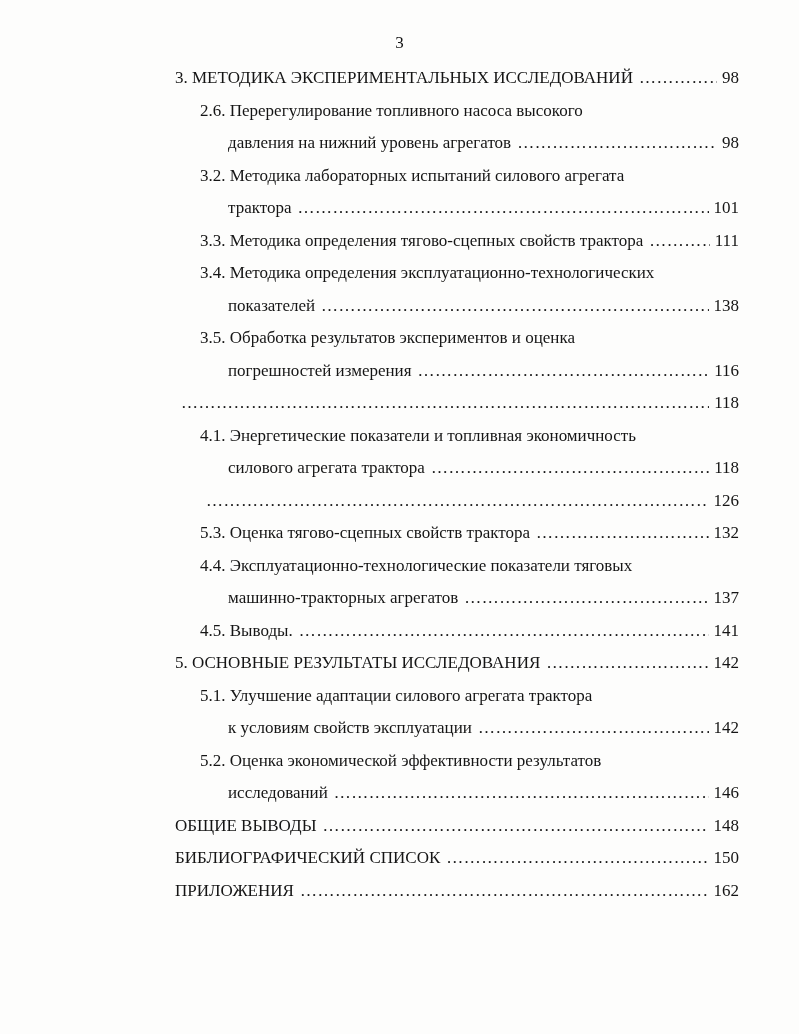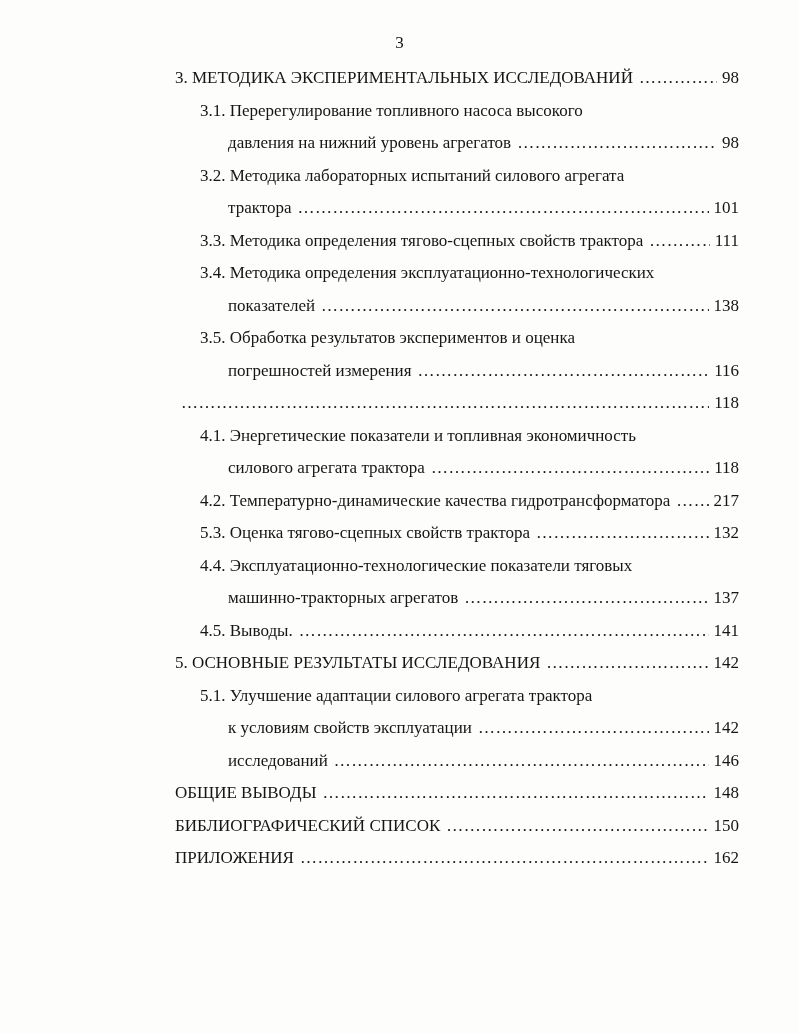--- a/index.html
+++ b/index.html
@@ -60,21 +60,21 @@
 
 <div class="page">
   <div class="page-number">3</div>
   <div class="toc">
       <div class="toc-line lvl1">
         <span class="line-text">3. МЕТОДИКА ЭКСПЕРИМЕНТАЛЬНЫХ ИССЛЕДОВАНИЙ</span>
         <span class="leader">………………………………………………………………………………………………………………</span>
         <span class="page-num">98</span>
       </div>
       <div class="toc-line lvl2">
-        <span class="line-text">3.1. Перерегулирование топливного насоса высокого</span>
+        <span class="line-text">2.6. Перерегулирование топливного насоса высокого</span>
       </div>
       <div class="toc-line lvl2 cont">
         <span class="line-text">давления на нижний уровень агрегатов</span>
         <span class="leader">………………………………………………………………………………………………………………</span>
         <span class="page-num">98</span>
       </div>
       <div class="toc-line lvl2">
         <span class="line-text">3.2. Методика лабораторных испытаний силового агрегата</span>
       </div>
       <div class="toc-line lvl2 cont">
@@ -109,23 +109,22 @@
       </div>
       <div class="toc-line lvl2">
         <span class="line-text">4.1. Энергетические показатели и топливная экономичность</span>
       </div>
       <div class="toc-line lvl2 cont">
         <span class="line-text">силового агрегата трактора</span>
         <span class="leader">………………………………………………………………………………………………………………</span>
         <span class="page-num">118</span>
       </div>
       <div class="toc-line lvl2">
-        <span class="line-text">4.2. Температурно-динамические качества гидротрансформатора</span>
         <span class="leader">………………………………………………………………………………………………………………</span>
-        <span class="page-num">217</span>
+        <span class="page-num">126</span>
       </div>
       <div class="toc-line lvl2">
         <span class="line-text">5.3. Оценка тягово-сцепных свойств трактора</span>
         <span class="leader">………………………………………………………………………………………………………………</span>
         <span class="page-num">132</span>
       </div>
       <div class="toc-line lvl2">
         <span class="line-text">4.4. Эксплуатационно-технологические показатели тяговых</span>
       </div>
       <div class="toc-line lvl2 cont">
@@ -144,20 +143,23 @@
         <span class="page-num">142</span>
       </div>
       <div class="toc-line lvl2">
         <span class="line-text">5.1. Улучшение адаптации силового агрегата трактора</span>
       </div>
       <div class="toc-line lvl2 cont">
         <span class="line-text">к условиям свойств эксплуатации</span>
         <span class="leader">………………………………………………………………………………………………………………</span>
         <span class="page-num">142</span>
       </div>
+      <div class="toc-line lvl2">
+        <span class="line-text">5.2. Оценка экономической эффективности результатов</span>
+      </div>
       <div class="toc-line lvl2 cont">
         <span class="line-text">исследований</span>
         <span class="leader">………………………………………………………………………………………………………………</span>
         <span class="page-num">146</span>
       </div>
       <div class="toc-line lvl1">
         <span class="line-text">ОБЩИЕ ВЫВОДЫ</span>
         <span class="leader">………………………………………………………………………………………………………………</span>
         <span class="page-num">148</span>
       </div>

